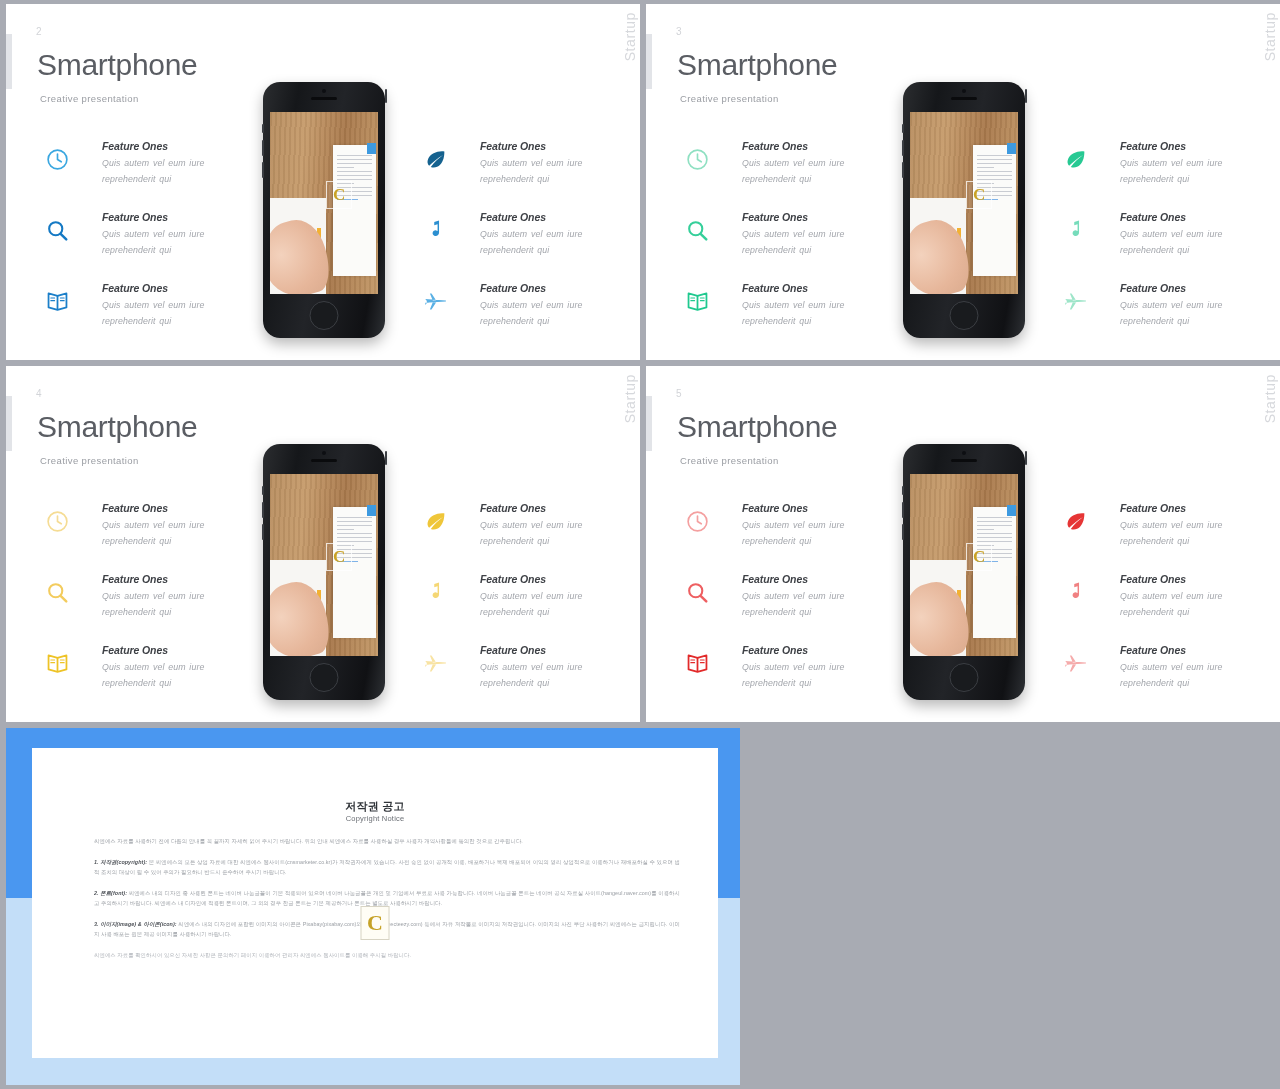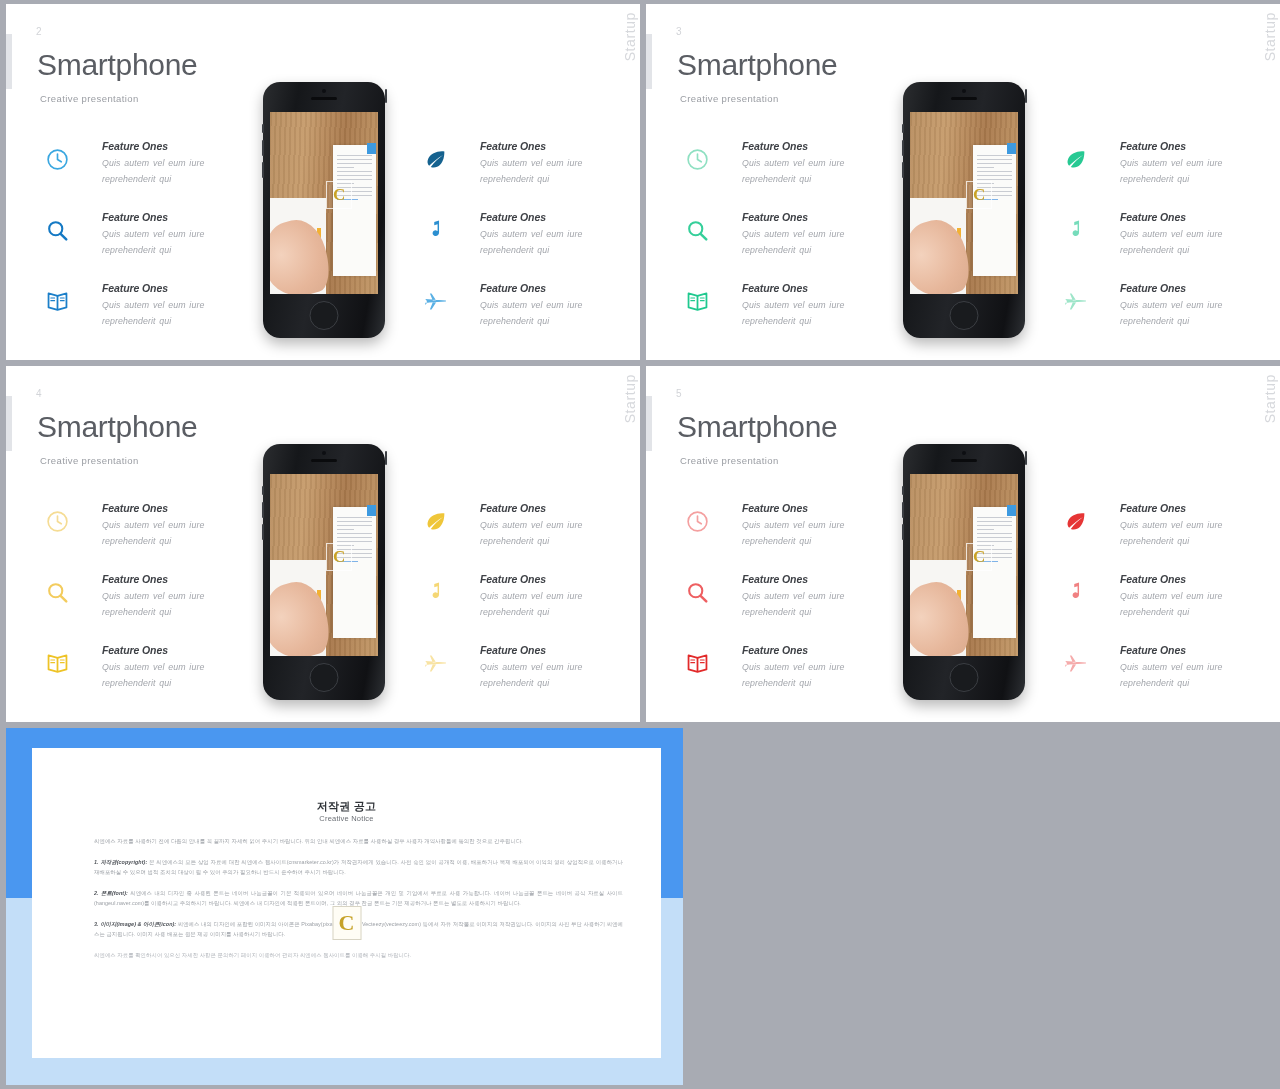--- a/index.html
+++ b/index.html
@@ -128,21 +128,21 @@
     border-radius: 48% 40% 28% 60% / 58% 46% 52% 42%;
     transform: rotate(-16deg);
   }
   .scr-logo { position:absolute; left:52%; top:38%; width:26px; height:28px;
     border:1px solid rgba(255,255,255,.75); background:rgba(255,255,255,.06);
     display:flex; align-items:center; justify-content:center;
     font-family:"Liberation Serif", serif; font-size:17px; font-weight:700; color:#c9a227;
   }
 
   
-  .cpanel { position: absolute; left: 6px; top: 728px; width: 677px; height: 357px; }
+  .cpanel { position: absolute; left: 6px; top: 728px; width: 734px; height: 357px; }
   .cpanel .frame-top { position:absolute; inset:0 0 0 0; background:#4a97f0; }
   .cpanel .frame-bot { position:absolute; left:0; top:170px; right:0; bottom:0; background:#c3def8; }
   .cpanel .doc {
     position:absolute; left:26px; top:20px; right:22px; bottom:27px;
     background:#ffffff;
   }
   .doc-title {
     position:absolute; left:0; right:0; top:51px; text-align:center;
     font-size:11px; font-weight:700; color:#2f3338; letter-spacing:.2px;
   }
@@ -662,21 +662,21 @@
           </div>
         </div>
       </div>
     </div>
 
   <div class="cpanel">
     <div class="frame-top"></div>
     <div class="frame-bot"></div>
     <div class="doc">
       <div class="doc-title">저작권 공고</div>
-      <div class="doc-subtitle">Creative Notice</div>
+      <div class="doc-subtitle">Copyright Notice</div>
       <div class="doc-body">
           <div class="para">
             <p><span>씨엔에스 자료를 사용하기 전에 다음의 안내를 꼭 끝까지 자세히 읽어 주시기 바랍니다. 위의 안내 씨엔에스 자료를 사용하실 경우 사용자 개약사항들에 동의한 것으로 간주됩니다.</span></p>
           </div>
           <div class="para">
             <p><span class="hd">1. 저작권(copyright):</span> <span>본 씨엔에스의 모든 상업 자료에 대한 씨엔에스 웹사이트(cnsmarketer.co.kr)가 저작권자에게 있습니다. 사전 승인 없이 공개적 이용, 배포하거나 복제 배포되어 이익의 영리 상업적으로 이용하거나 재배포하실 수 있으며 법적 조치의 대상이 될 수 있어 주의가 필요하니 반드시 준수하여 주시기 바랍니다.</span></p>
           </div>
           <div class="para">
             <p><span class="hd">2. 폰트(font):</span> <span>씨엔에스 내의 디자인 중 사용된 폰트는 네이버 나눔글꼴이 기본 적용되어 있으며 네이버 나눔글꼴은 개인 및 기업에서 무료로 사용 가능합니다. 네이버 나눔글꼴 폰트는 네이버 공식 자료실 사이트(hangeul.naver.com)를 이용하시고 주의하시기 바랍니다. 씨엔에스 내 디자인에 적용된 폰트이며, 그 외의 경우 한글 폰트는 기본 제공하거나 폰트는 별도로 사용하시기 바랍니다.</span></p>
           </div>

